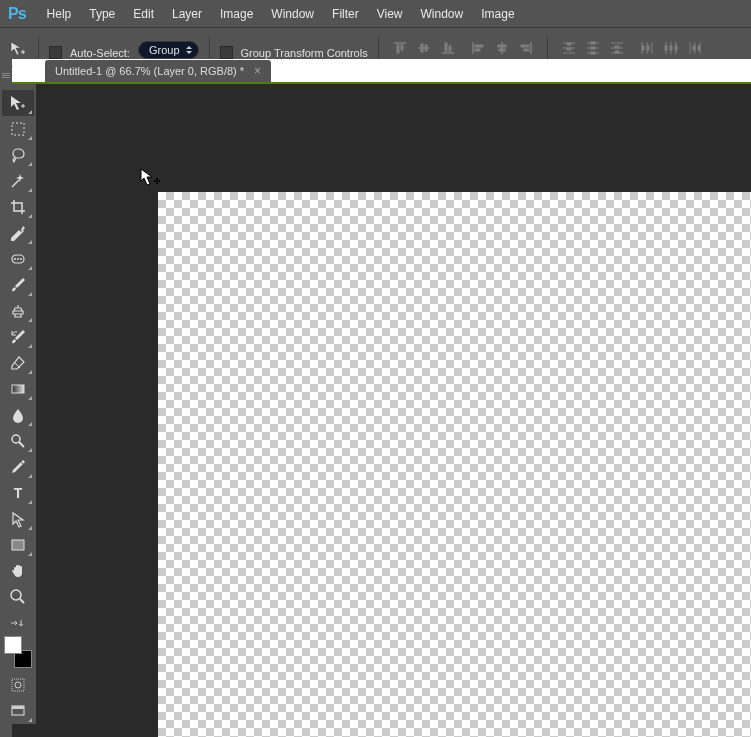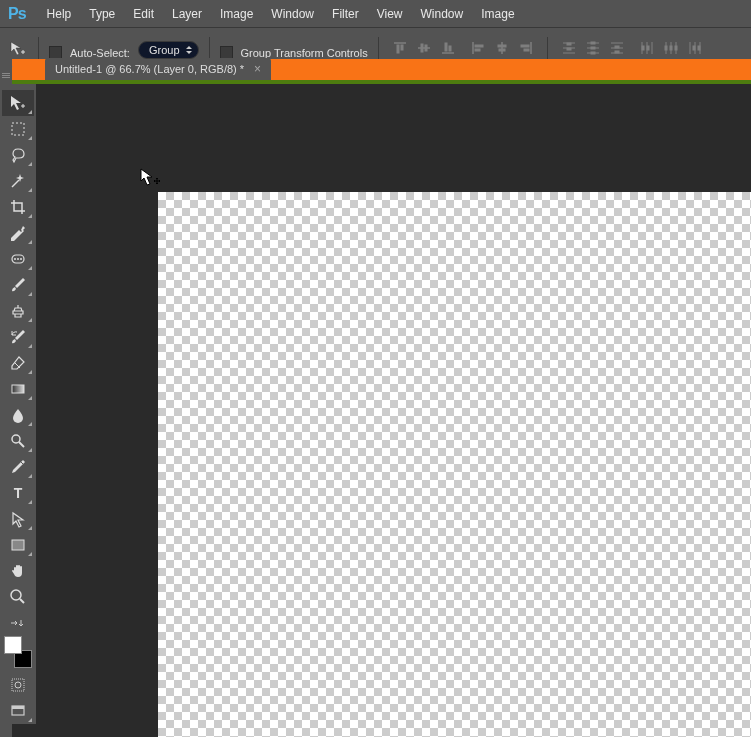--- a/index.html
+++ b/index.html
@@ -17,21 +17,21 @@
 .checkbox { width: 13px; height: 13px; background: #3a3a3a; border: 1px solid #2a2a2a; display: inline-block; }
 .opt-label { font-size: 11px; color: #e0e0e0; }
 .dropdown { background: #0f172a; border: 1px solid #3a3a3a; border-radius: 10px; padding: 2px 18px 2px 10px; font-size: 11px; position: relative; color: #e0e0e0; }
 .dropdown::after { content: ''; position: absolute; right: 6px; top: 4px; width: 0; height: 0; border-left: 3px solid transparent; border-right: 3px solid transparent; border-bottom: 3px solid #ccc; }
 .dropdown::before { content: ''; position: absolute; right: 6px; bottom: 4px; width: 0; height: 0; border-left: 3px solid transparent; border-right: 3px solid transparent; border-top: 3px solid #ccc; }
 .align-group { display: flex; gap: 2px; }
 .align-btn { width: 22px; height: 22px; display: flex; align-items: center; justify-content: center; opacity: 0.5; }
 .align-btn svg { stroke: #aaa; fill: none; }
 
 
-.tab-bar { height: 25px; background: #f97316; display: flex; align-items: flex-end; padding-left: 45px; border-bottom: 4px solid #4d7c0f; }
+.tab-bar { height: 25px; background: #ffffff; display: flex; align-items: flex-end; padding-left: 45px; border-bottom: 2px solid #4d7c0f; }
 .doc-tab { background: #535353; height: 22px; display: flex; align-items: center; padding: 0 10px; font-size: 11px; color: #ddd; border-radius: 3px 3px 0 0; gap: 10px; }
 .tab-close { font-size: 12px; opacity: 0.6; cursor: pointer; }
 .tab-expand { position: absolute; left: 4px; top: 61px; font-size: 9px; color: #888; }
 
 
 .tool-gutter { position: absolute; left: 0; top: 59px; width: 12px; height: 678px; background: #535353; }
 .gutter-grip { position: absolute; top: 14px; left: 2px; width: 8px; height: 6px; background: repeating-linear-gradient(to bottom, #888 0, #888 1px, transparent 1px, transparent 2px); }
 
 
 .toolbox { position: absolute; left: 0; top: 84px; width: 36px; background: #535353; padding-top: 6px; }

